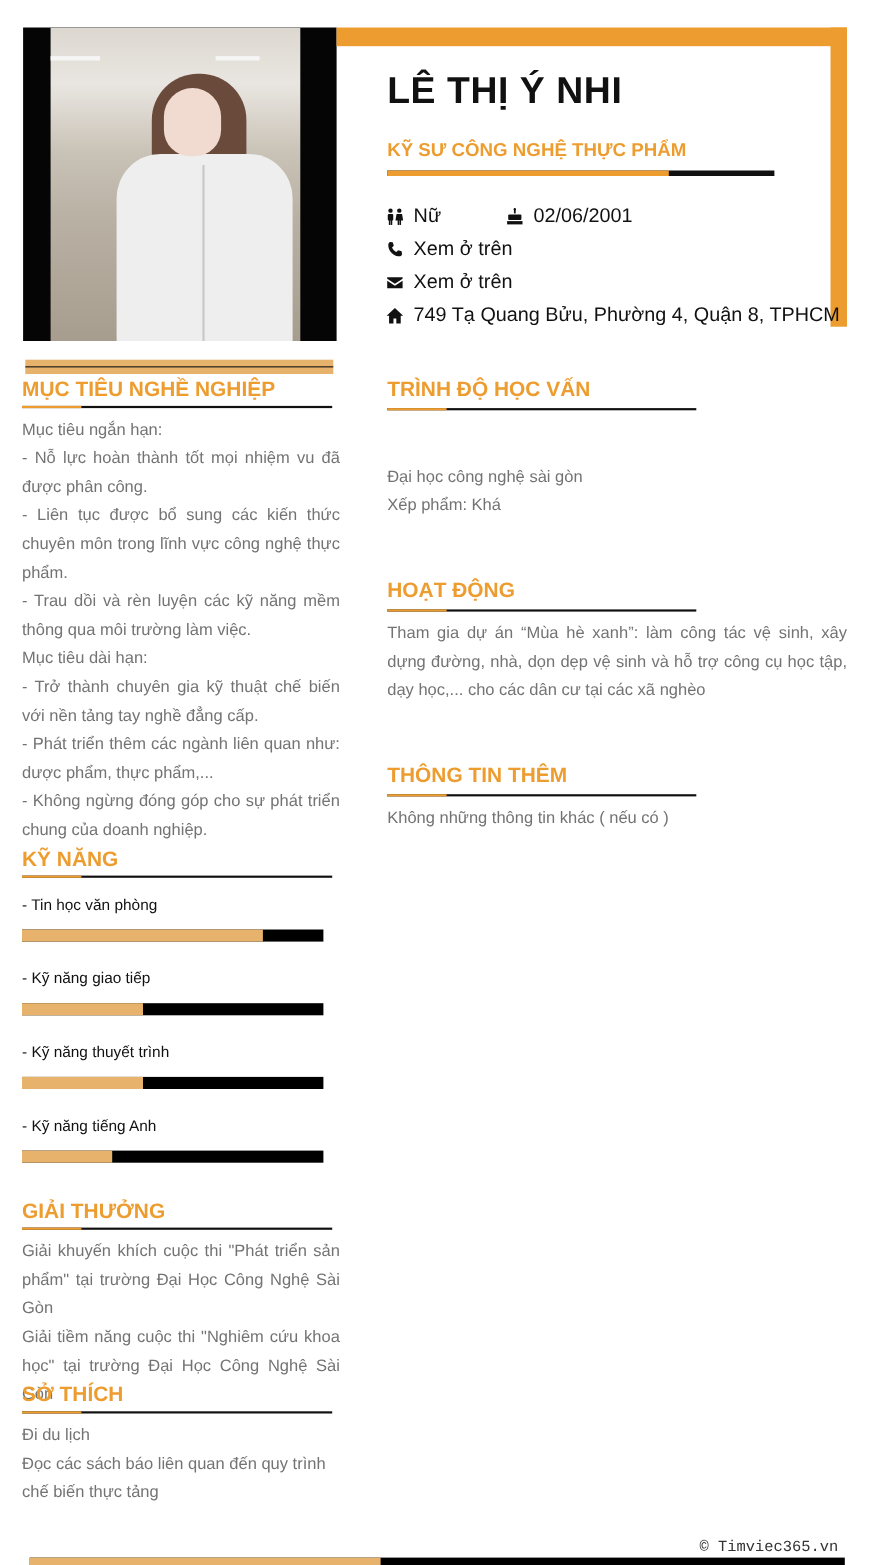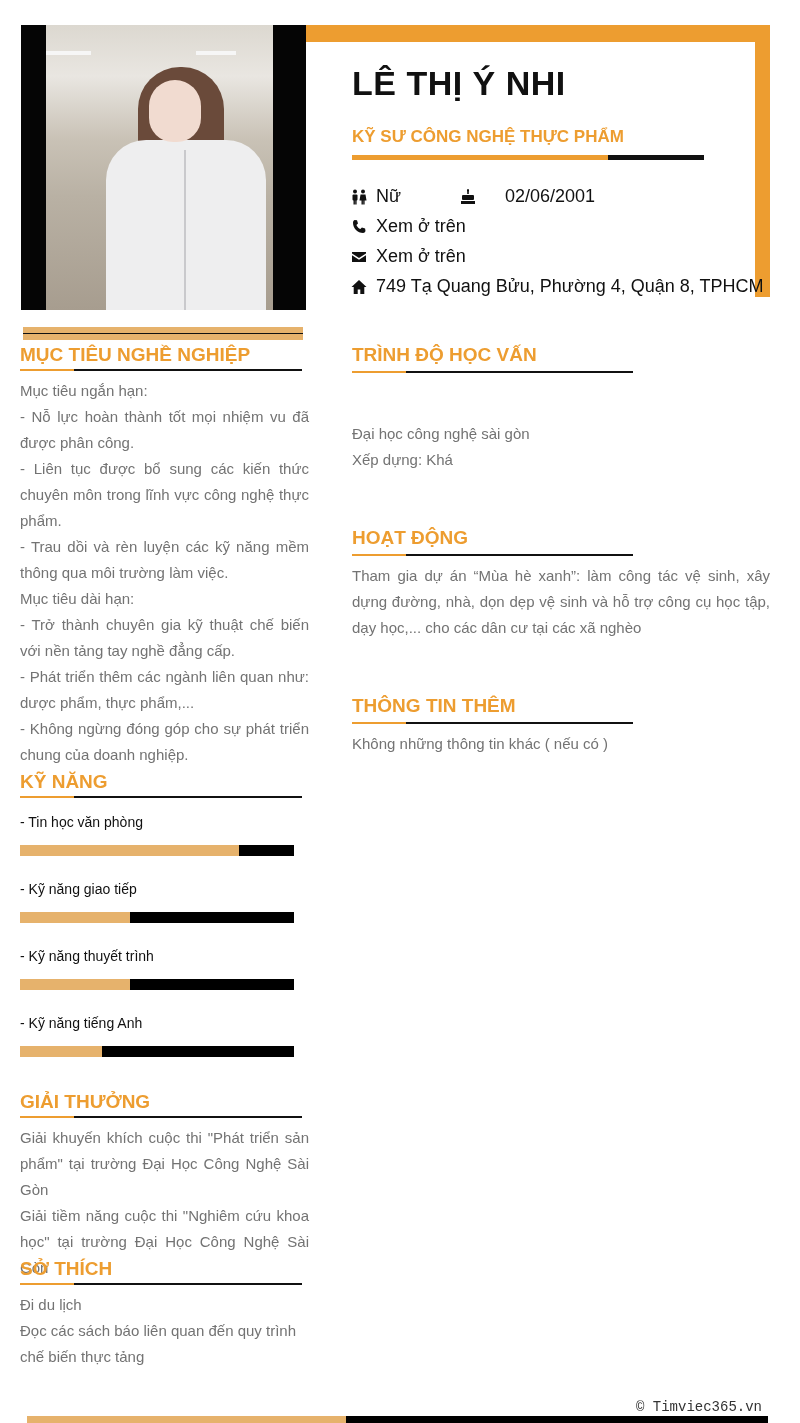--- a/index.html
+++ b/index.html
@@ -81,21 +81,21 @@
         <rect x="1.5" y="5.5" width="5" height="6" rx="1"></rect>
         <rect x="2.5" y="11" width="1.4" height="4.5"></rect>
         <rect x="4.2" y="11" width="1.4" height="4.5"></rect>
         <path d="M9.5 5.5h5l1 6h-7z"></path>
         <rect x="10.5" y="11" width="1.4" height="4.5"></rect>
         <rect x="12.2" y="11" width="1.4" height="4.5"></rect>
       </svg>
   </span>
   <span>Nữ</span>
 </div>
-<div class="info-row" style="left:460px;top:186px;gap:20px;">
+<div class="info-row" style="left:460px;top:186px;">
   <span class="ic">
     <svg viewBox="0 0 16 16">
         <rect x="7.2" y="1" width="1.6" height="4"></rect>
         <ellipse cx="8" cy="1.2" rx="1" ry="1.2"></ellipse>
         <rect x="2" y="6" width="12" height="5" rx="1"></rect>
         <rect x="1" y="12" width="14" height="3"></rect>
       </svg>
   </span>
   <span>02/06/2001</span>
 </div>
@@ -186,21 +186,21 @@
   <p>Đi du lịch</p>
   <p>Đọc các sách báo liên quan đến quy trình chế biến thực tảng</p>
 </div>
 
 <div class="sec-title" style="left:352px;top:344px;">TRÌNH ĐỘ HỌC VẤN</div>
 <div class="sec-line" style="left:352px;top:371px;width:281px;">
     <div class="fill"></div>
   </div>
 <div class="text-block" style="left:352px;top:421px;width:418px;text-align:left;">
   <p>Đại học công nghệ sài gòn</p>
-  <p>Xếp dựng: Khá</p>
+  <p>Xếp phẩm: Khá</p>
 </div>
 
 <div class="sec-title" style="left:352px;top:527px;">HOẠT ĐỘNG</div>
 <div class="sec-line" style="left:352px;top:554px;width:281px;">
     <div class="fill"></div>
   </div>
 <div class="text-block" style="left:352px;top:563px;width:418px;">
   <p>Tham gia dự án “Mùa hè xanh”: làm công tác vệ sinh, xây dựng đường, nhà, dọn dẹp vệ sinh và hỗ trợ công cụ học tập, dạy học,... cho các dân cư tại các xã nghèo</p>
 </div>
 

